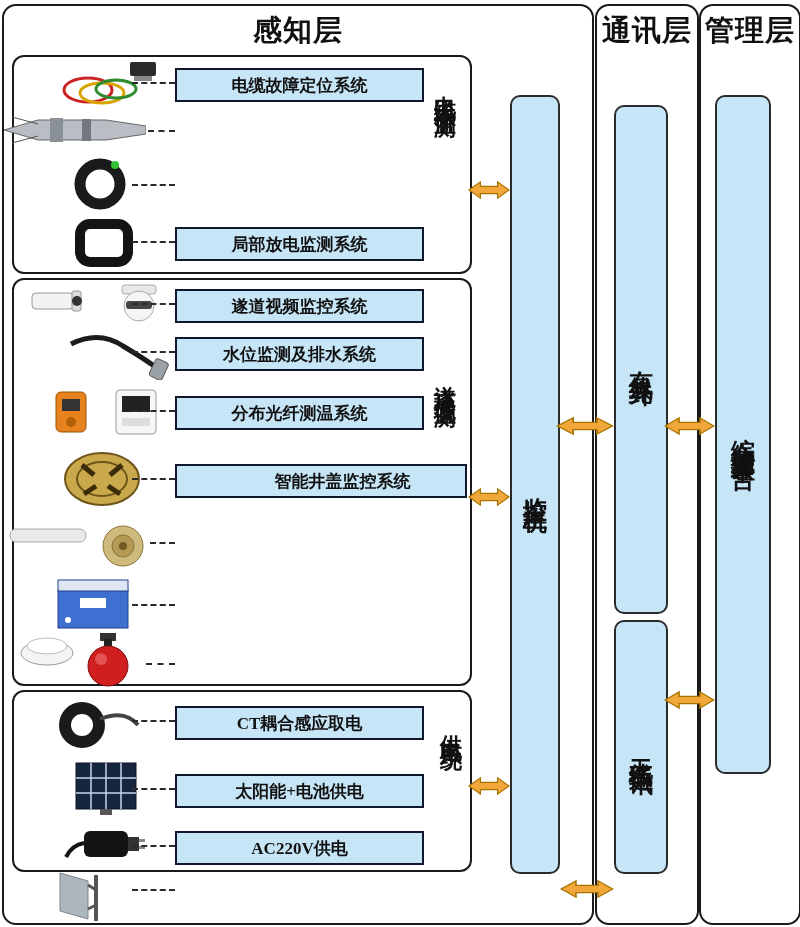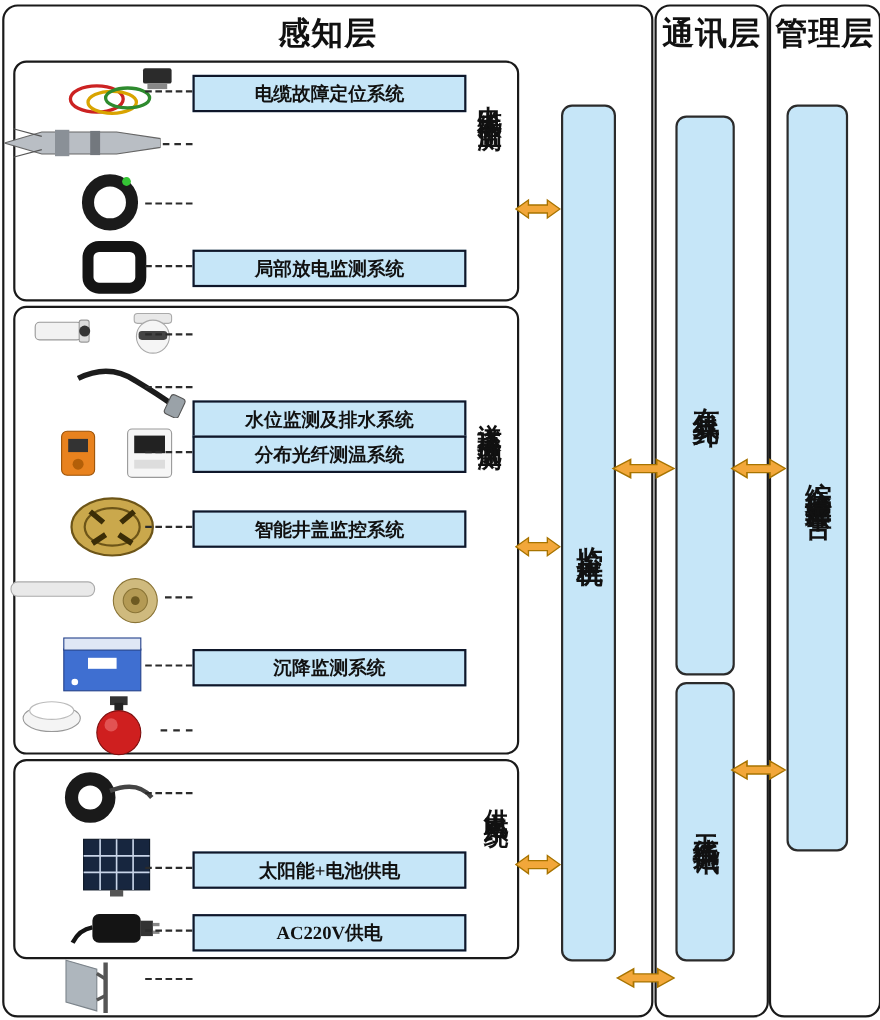--- a/index.html
+++ b/index.html
@@ -84,29 +84,30 @@
     <svg width="135" height="42">
         <rect x="2" y="10" width="42" height="16" rx="4" fill="#f2f2f2" stroke="#999"></rect>
         <rect x="42" y="8" width="9" height="20" rx="2" fill="#dcdcdc" stroke="#999"></rect>
         <circle cx="47" cy="18" r="5" fill="#333"></circle>
         <rect x="92" y="2" width="34" height="9" rx="3" fill="#e8e8e8" stroke="#aaa"></rect>
         <circle cx="109" cy="23" r="15" fill="#f5f5f5" stroke="#aaa"></circle>
         <rect x="96" y="18" width="26" height="8" rx="3" fill="#444"></rect>
       </svg>
   </div>
   <div class="conn" style="top:303px;"></div>
+  <div class="lbl" style="top:289px;">遂道视频监控系统</div>
 
   <div class="icon" style="left:66px;top:332px;">
     <svg width="105" height="48">
         <path d="M5,12 q28,-14 52,2 q20,12 34,22" fill="none" stroke="#1c1c1c" stroke-width="5"></path>
         <rect x="86" y="28" width="14" height="19" rx="3" fill="#9aa2a8" stroke="#555" transform="rotate(25 93 37)"></rect>
       </svg>
   </div>
   <div class="conn" style="top:351px;"></div>
-  <div class="lbl" style="top:337px;margin-top:27px;">水位监测及排水系统</div>
+  <div class="lbl" style="top:337px;">水位监测及排水系统</div>
 
   <div class="icon" style="left:52px;top:386px;">
     <svg width="118" height="50">
         <rect x="4" y="6" width="30" height="40" rx="5" fill="#e8821e" stroke="#9c5206"></rect>
         <rect x="10" y="13" width="18" height="12" fill="#333"></rect>
         <circle cx="19" cy="36" r="5" fill="#b35f08"></circle>
         <rect x="64" y="4" width="40" height="44" rx="4" fill="#f6f6f6" stroke="#999"></rect>
         <rect x="70" y="10" width="28" height="16" fill="#222"></rect>
         <rect x="70" y="32" width="28" height="8" fill="#ddd"></rect>
       </svg>
@@ -115,42 +116,41 @@
   <div class="lbl" style="top:396px;">分布光纤测温系统</div>
 
   <div class="icon" style="left:62px;top:451px;">
     <svg width="80" height="57">
         <ellipse cx="40" cy="28" rx="37" ry="26" fill="#caa84c" stroke="#6d5518" stroke-width="2"></ellipse>
         <ellipse cx="40" cy="28" rx="25" ry="17" fill="none" stroke="#6d5518" stroke-width="2"></ellipse>
         <path d="M20,14 l12,10 M60,14 l-12,10 M22,43 l12,-8 M58,43 l-12,-8" stroke="#3b2d07" stroke-width="5"></path>
       </svg>
   </div>
   <div class="conn" style="top:478px;"></div>
-  <div class="lbl" style="top:464px;">智能井盖监控系统</div>
+  <div class="lbl" style="top:464px;padding-left:43px;">智能井盖监控系统</div>
 
   <div class="icon" style="left:8px;top:521px;">
     <svg width="140" height="46">
         <rect x="2" y="8" width="76" height="13" rx="6" fill="#e9e9e9" stroke="#aaa"></rect>
         <circle cx="115" cy="25" r="20" fill="#cfba7e" stroke="#8a7436"></circle>
         <circle cx="115" cy="25" r="11" fill="#b49a54" stroke="#8a7436"></circle>
         <circle cx="115" cy="25" r="4" fill="#6e5a22"></circle>
       </svg>
   </div>
   <div class="conn" style="top:542px;left:150px;width:25px;"></div>
 
   <div class="icon" style="left:50px;top:576px;">
     <svg width="92" height="54">
         <rect x="8" y="14" width="70" height="38" fill="#3f6fd1" stroke="#23418a"></rect>
         <rect x="8" y="4" width="70" height="11" fill="#dfe7f5" stroke="#23418a"></rect>
         <rect x="30" y="22" width="26" height="10" fill="#fff"></rect>
         <circle cx="18" cy="44" r="3" fill="#fff"></circle>
       </svg>
   </div>
   <div class="conn" style="top:604px;"></div>
-  <div class="lbl" style="top:590px;">沉降监测系统</div>
 
   <div class="icon" style="left:12px;top:631px;">
     <svg width="130" height="57">
         <ellipse cx="35" cy="22" rx="26" ry="12" fill="#f4f4f4" stroke="#999"></ellipse>
         <ellipse cx="35" cy="15" rx="20" ry="8" fill="#fff" stroke="#bbb"></ellipse>
         <rect x="88" y="2" width="16" height="8" fill="#333"></rect>
         <rect x="92" y="8" width="8" height="7" fill="#222"></rect>
         <circle cx="96" cy="35" r="20" fill="#cf1f1f" stroke="#7d0e0e"></circle>
         <circle cx="89" cy="28" r="6" fill="#e96a6a" opacity="0.7"></circle>
       </svg>
@@ -158,20 +158,21 @@
   <div class="conn" style="top:663px;left:146px;width:29px;"></div>
 
   <div class="icon" style="left:52px;top:699px;">
     <svg width="90" height="50">
         <circle cx="30" cy="26" r="17" fill="none" stroke="#1a1a1a" stroke-width="12"></circle>
         <circle cx="30" cy="26" r="7" fill="#fff"></circle>
         <path d="M48,20 q25,-10 38,6" fill="none" stroke="#444" stroke-width="4"></path>
       </svg>
   </div>
   <div class="conn" style="top:720px;"></div>
+  <div class="lbl" style="top:706px;">CT耦合感应取电</div>
 
   <div class="icon" style="left:72px;top:759px;">
     <svg width="70" height="57">
         <rect x="4" y="4" width="60" height="46" fill="#17263f" stroke="#0b1524"></rect>
         <path d="M4,19 h60 M4,34 h60 M19,4 v46 M34,4 v46 M49,4 v46" stroke="#c8d4e8" stroke-width="1.5"></path>
         <rect x="28" y="50" width="12" height="6" fill="#555"></rect>
       </svg>
   </div>
   <div class="conn" style="top:788px;"></div>
   <div class="lbl" style="top:774px;">太阳能+电池供电</div>

